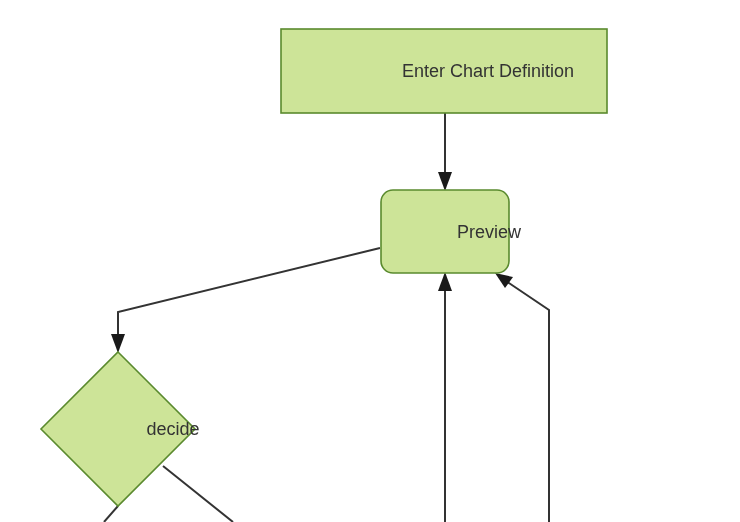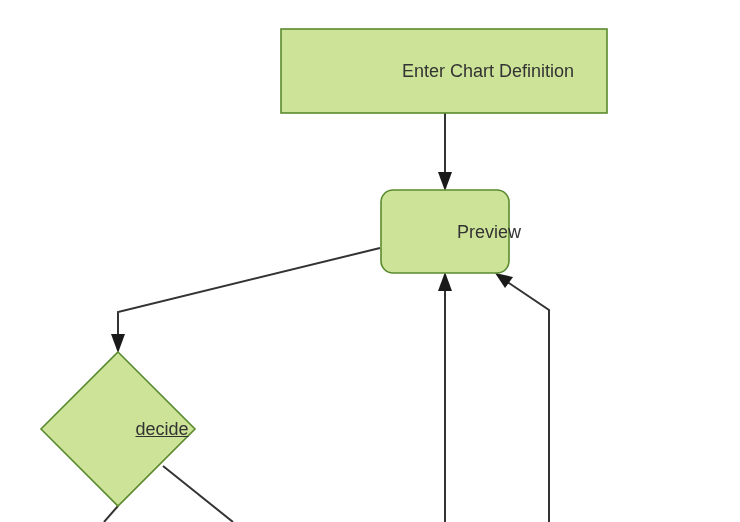--- a/index.html
+++ b/index.html
@@ -63,28 +63,27 @@
     left: 381px;
     top: 190px;
     width: 128px;
     height: 83px;
     display: flex;
     align-items: center;
     justify-content: center;
     border-radius: 17px;
   }
   #label-decide {
-    left: 41px;
+    left: 52px;
     top: 389px;
     width: 154px;
     height: 80px;
     display: flex;
     align-items: center;
     justify-content: center;
-    text-decoration: underline;
   }
 </style>
 </head>
 <body>
 
 <div id="canvas">
 
   <svg id="flow-svg" viewBox="0 0 740 522">
 
     <g>

